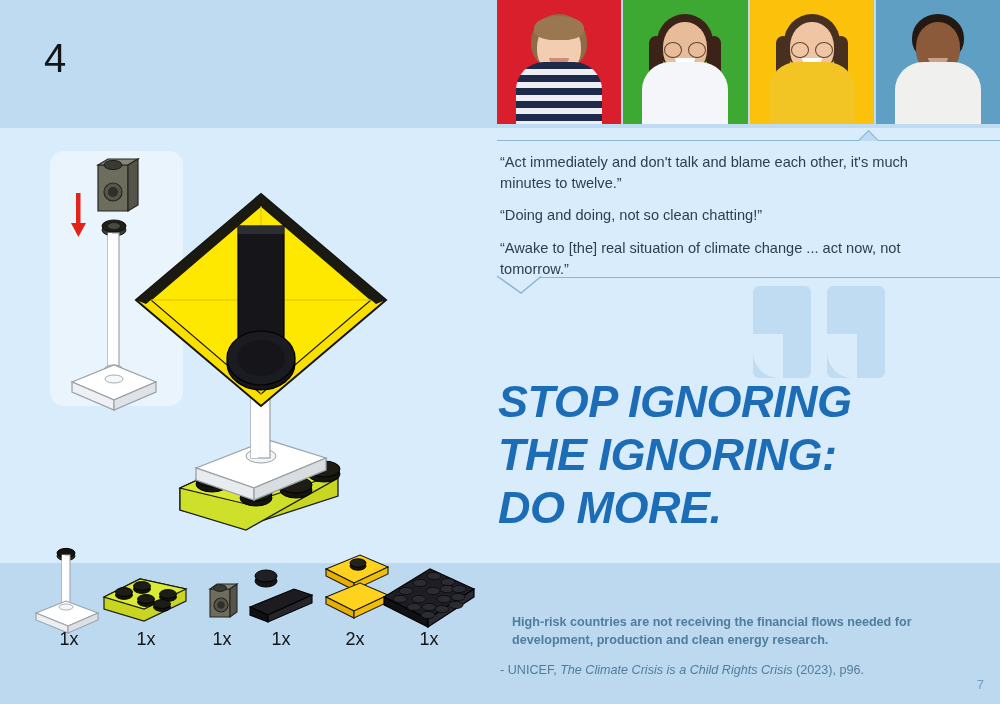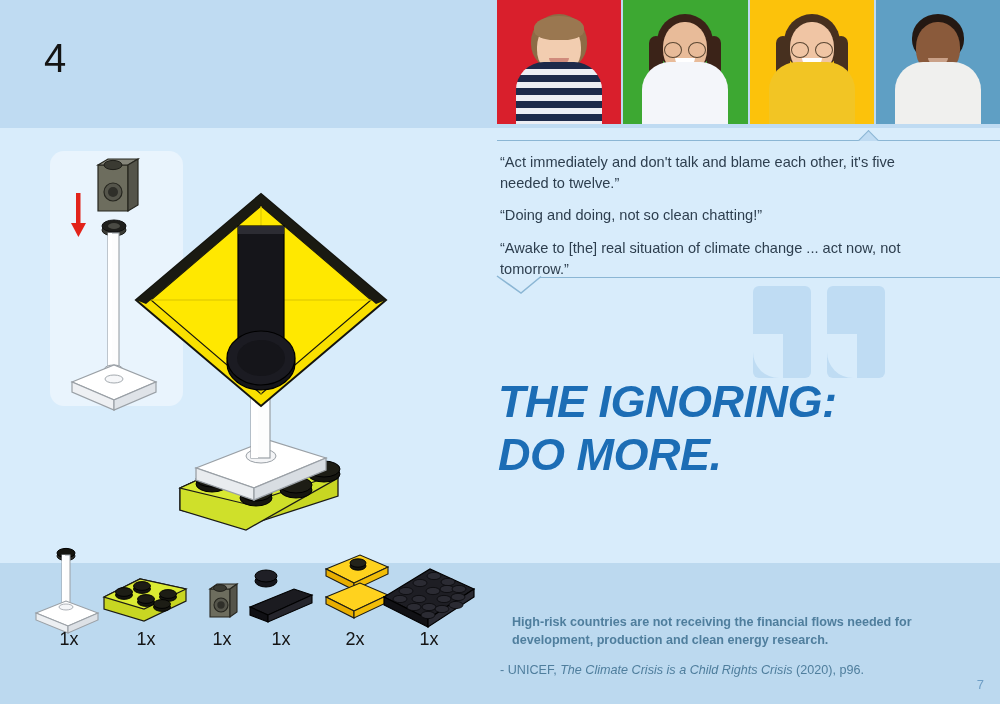--- a/index.html
+++ b/index.html
@@ -171,38 +171,39 @@
   <div class="rule rule-top"></div>
   <div class="notch-up"></div>
   <div class="rule rule-bot"></div>
   <div class="notch-dn">
     <svg width="50" height="22" viewBox="0 0 50 22">
       <polyline points="0,1 24,18 44,1.5" fill="none" stroke="#8bb6d4" stroke-width="1.5"></polyline>
     </svg>
   </div>
 
   <div class="quotes">
-    <p>“Act immediately and don't talk and blame each other, it's five needed to twelve.”</p>
+    <p>“Act immediately and don't talk and blame each other, it's much minutes to twelve.”</p>
     <p>“Doing and doing, not so clean chatting!”</p>
     <p>“Awake to [the] real situation of climate change ... act now, not tomorrow.”</p>
   </div>
 
   <div class="bigquote">
     <i></i>
       <i></i>
   </div>
 
   <div class="headline">
+    <div>STOP IGNORING</div>
     <div>THE IGNORING:</div>
     <div>DO MORE.</div>
   </div>
 
   <div class="footer">
     <p class="lead">High-risk countries are not receiving the financial flows needed for development, production and clean energy research.</p>
-    <p class="cite"><span>- UNICEF, </span><em>The Climate Crisis is a Child Rights Crisis</em><span> (2020), p96.</span></p>
+    <p class="cite"><span>- UNICEF, </span><em>The Climate Crisis is a Child Rights Crisis</em><span> (2023), p96.</span></p>
   </div>
 
   <div class="callout"></div>
 
   <div class="pc" style="left:50px;top:151px;width:140px;height:260px;">
     <svg width="140" height="260" viewBox="0 0 140 260">
 
       <g>
         <polygon points="48,14 78,14 78,60 48,60" fill="#6d6d5e" stroke="#26261f" stroke-width="1.2"></polygon>
         <polygon points="48,14 58,8 88,8 78,14" fill="#85857a" stroke="#26261f" stroke-width="1.2"></polygon>

